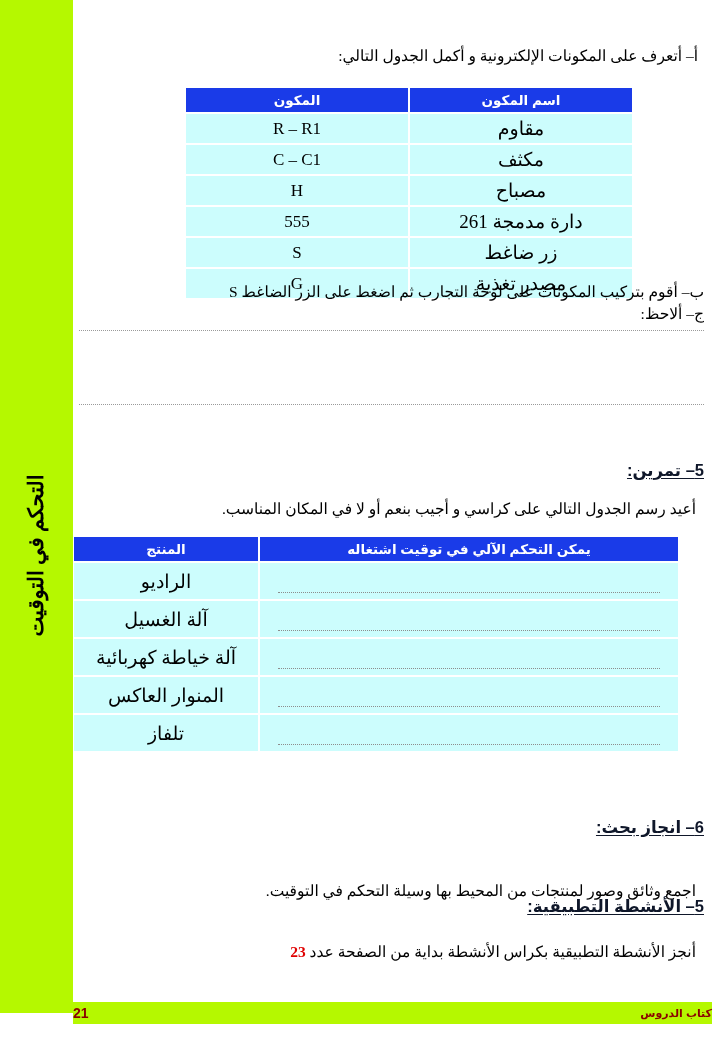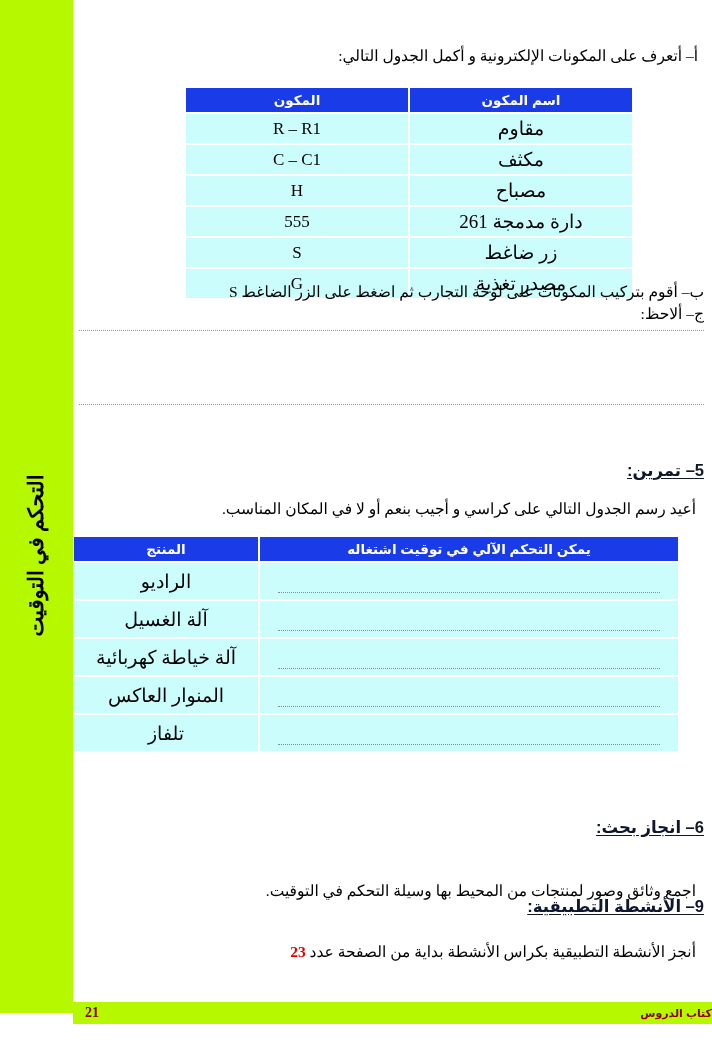--- a/index.html
+++ b/index.html
@@ -239,25 +239,24 @@
   }
   .footer-title {
     font-family: "Liberation Sans", "DejaVu Sans", sans-serif;
     font-weight: bold;
     font-size: 11px;
     color: #8b0000;
     margin-right: 0;
   }
   .footer-spacer { flex: 1 1 auto; }
   .footer-page {
-    font-family: Liberation Serif, serif;
+    font-family: Liberation Sans, sans-serif;
     font-weight: bold;
     font-size: 14px;
     color: #8b0000;
-    margin-left: 12px;
     direction: ltr;
   }
 </style>
 </head>
 <body>
 
 <div id="page">
 
   <div class="side-band"></div>
   <div class="side-tab-text">
@@ -349,21 +348,21 @@
               <span class="dots"></span>
             </td>
           <td class="cell-product">تلفاز</td>
         </tr>
       </tbody>
     </table>
 
     <div class="heading-red" id="heading-ex6">6– انجاز بحث:</div>
     <div class="body-under-heading" id="text-ex6-body">اجمع وثائق وصور لمنتجات من المحيط بها وسيلة التحكم في التوقيت.</div>
 
-    <div class="heading-red" id="heading-ex7">9– الأنشطة التطبيقية:</div>
+    <div class="heading-red" id="heading-ex7">5– الأنشطة التطبيقية:</div>
     <div class="body-under-heading" id="text-ex7-body">
       <span>أنجز الأنشطة التطبيقية بكراس الأنشطة بداية من الصفحة عدد</span>
       <span class="page-num">23</span>
     </div>
 
   </div>
 
   <div class="footer-bar"></div>
   <div class="footer-inner">
     <span class="footer-title">كتاب الدروس</span>

